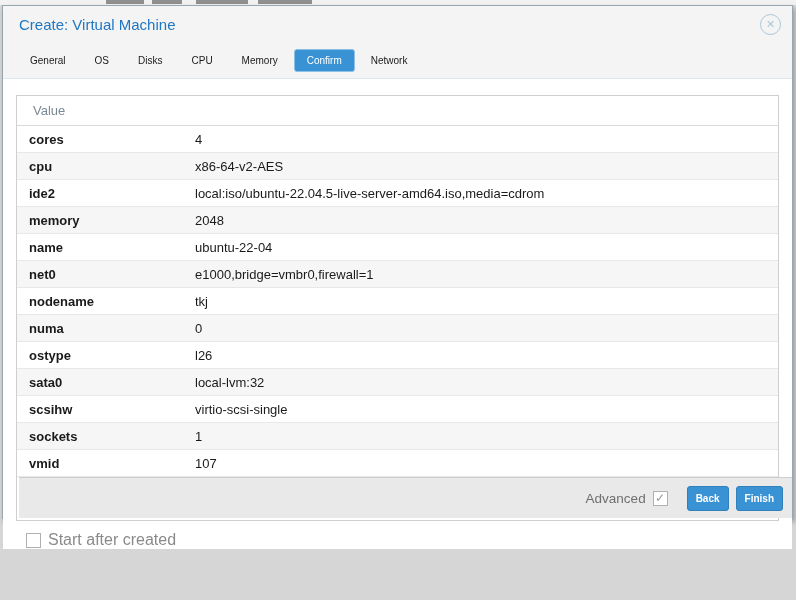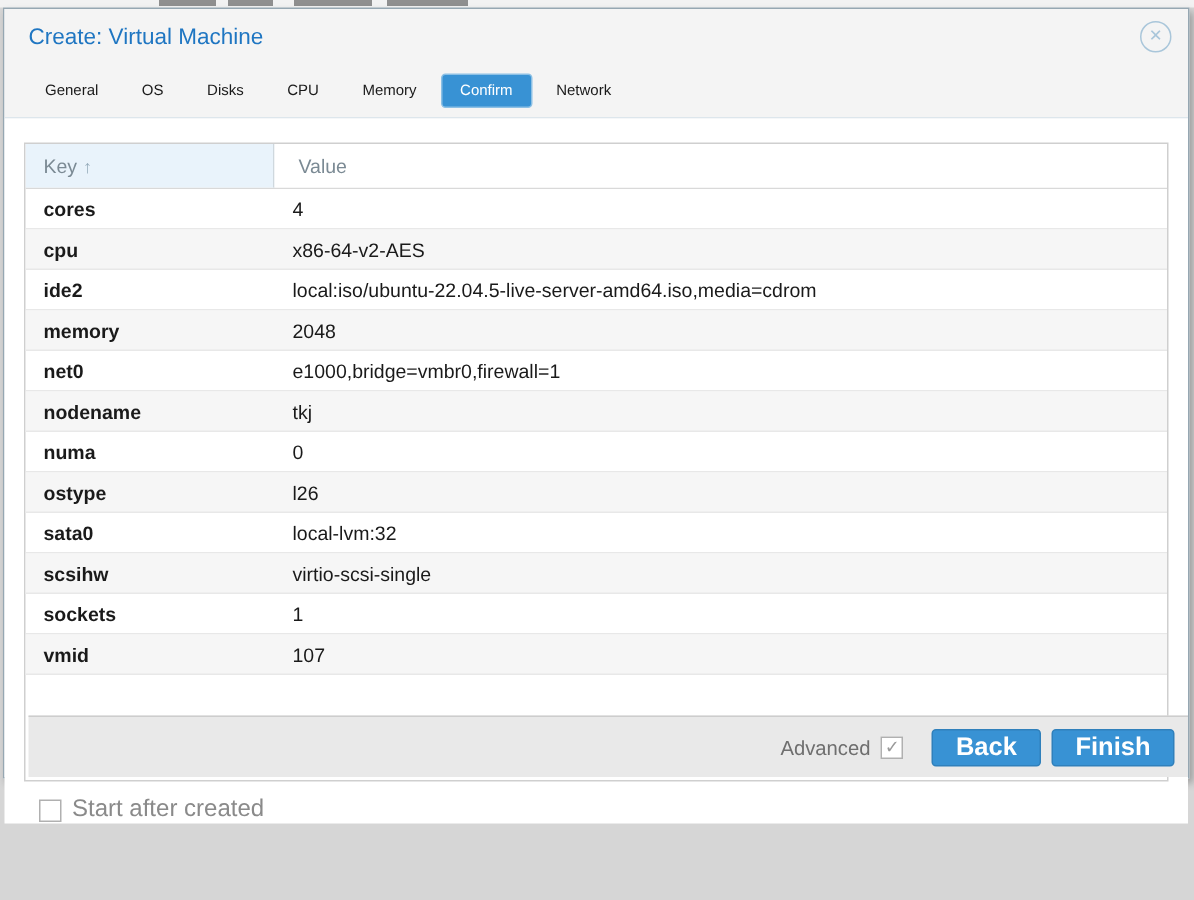--- a/index.html
+++ b/index.html
@@ -65,23 +65,23 @@
 
   .footer {
     position:absolute; left:16px; right:0; bottom:0; height:41px;
     background:#e9e9e9; border-top:1px solid #cdcdcd;
     display:flex; align-items:center; justify-content:flex-end;
     padding-right:9px;
   }
   .advanced-label { font-size:13.5px; color:#6f6f6f; margin-right:7px; }
   .footer .checkbox { margin-right:12px; }
   .btn {
-    height:25px; padding:0 15px; margin-left:7px;
+    height:25px; padding:0 8px; margin-left:7px;
     background:#3892d4; border:1px solid #3080bb; border-radius:3px;
-    color:#fff; font-size:17px; font-weight:bold; cursor:pointer;
+    color:#fff; font-size:10px; font-weight:bold; cursor:pointer;
     font-family:"Liberation Sans", sans-serif;
   }
 </style>
 </head>
 <body>
 
 <div class="bg-strip">
   <div class="bg-frag" style="left:106px;width:38px;"></div>
   <div class="bg-frag" style="left:152px;width:30px;"></div>
   <div class="bg-frag" style="left:196px;width:52px;"></div>
@@ -101,43 +101,44 @@
       <span class="tab">Disks</span>
       <span class="tab">CPU</span>
       <span class="tab">Memory</span>
       <span class="tab active">Confirm</span>
       <span class="tab">Network</span>
     </div>
 
   <div class="body">
     <div class="grid">
       <div class="grid-header">
-        <div class="col-key-h">
-          <span>Key</span><span class="sort-arrow">↑</span>
-        </div>
         <div class="col-val-h">
           <span>Value</span>
         </div>
       </div>
       <div>
           <div class="row">
             <div class="key-cell">cores</div>
             <div class="value-cell">4</div>
           </div>
           <div class="row">
             <div class="key-cell">cpu</div>
             <div class="value-cell">x86-64-v2-AES</div>
           </div>
           <div class="row">
             <div class="key-cell">ide2</div>
             <div class="value-cell">local:iso/ubuntu-22.04.5-live-server-amd64.iso,media=cdrom</div>
           </div>
           <div class="row">
             <div class="key-cell">memory</div>
             <div class="value-cell">2048</div>
+          </div>
+          <div class="row">
+            <div class="key-cell">name</div>
+            <div class="value-cell">ubuntu-22-04</div>
           </div>
           <div class="row">
             <div class="key-cell">net0</div>
             <div class="value-cell">e1000,bridge=vmbr0,firewall=1</div>
           </div>
           <div class="row">
             <div class="key-cell">nodename</div>
             <div class="value-cell">tkj</div>
           </div>
           <div class="row">

